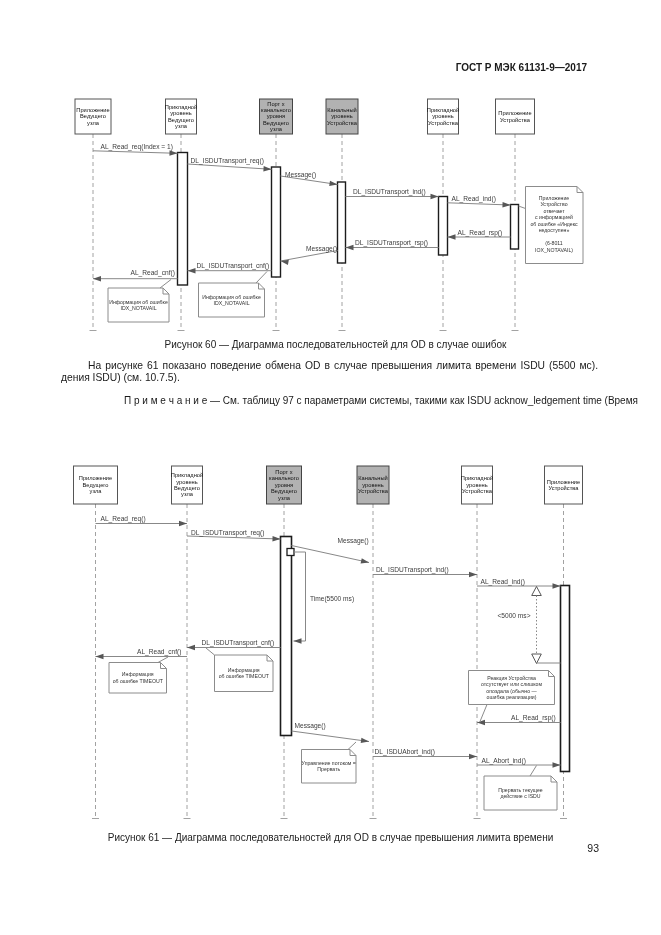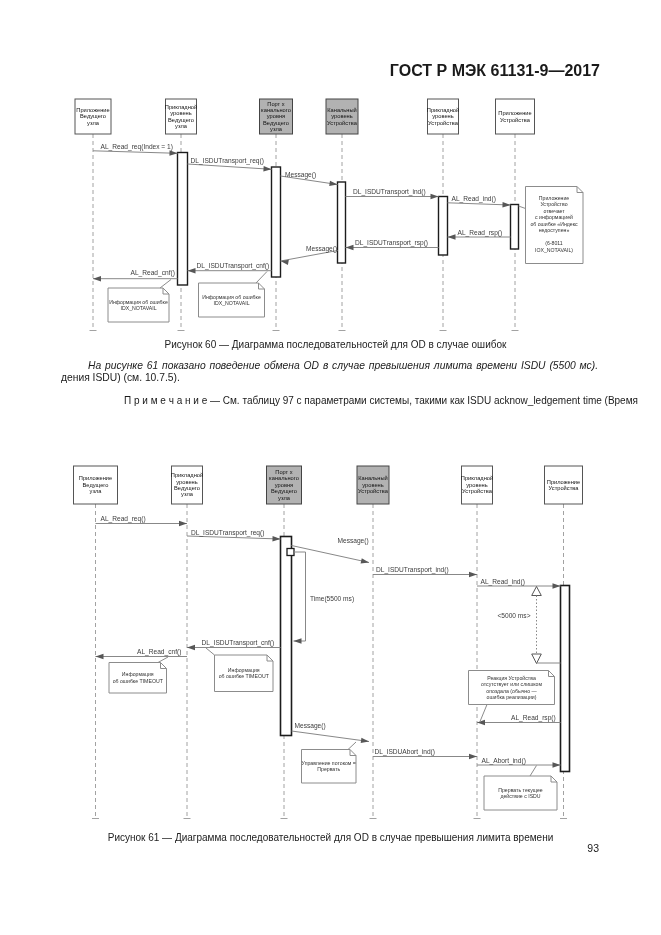--- a/index.html
+++ b/index.html
@@ -3,26 +3,26 @@
 <meta charset="utf-8">
 <style>
   html,body{margin:0;padding:0;background:#ffffff;}
   body{width:661px;height:935px;position:relative;font-family:"Liberation Sans",sans-serif;overflow:hidden;}
   .abs{position:absolute;}
   svg text{font-family:"Liberation Sans",sans-serif;}
 </style>
 </head>
 <body>
 
-<div class="abs" style="top:61.5px;right:61px;font-size:16px;font-weight:bold;color:#1a1a1a;">ГОСТ Р МЭК 61131-9—2017</div>
+<div class="abs" style="top:61.5px;right:74px;font-size:10px;font-weight:bold;color:#1a1a1a;">ГОСТ Р МЭК 61131-9—2017</div>
 
 <div class="abs" style="top:338.5px;left:5px;width:661px;text-align:center;font-size:10px;color:#222;">Рисунок 60 — Диаграмма последовательностей для OD в случае ошибок</div>
 
 <div class="abs" style="top:359.5px;left:61px;width:537px;font-size:10.3px;line-height:12px;color:#1a1a1a;">
-  <div style="text-indent:27px;text-align:justify;text-align-last:justify;white-space:nowrap;font-style:italic;">На рисунке 61 показано поведение обмена OD в случае превышения лимита времени ISDU (5500 мс).</div>
+  <div style="text-indent:27px;text-align:justify;text-align-last:justify;white-space:nowrap;">На рисунке 61 показано поведение обмена OD в случае превышения лимита времени ISDU (5500 мс).</div>
   <div>дения ISDU) (см. 10.7.5).</div>
 </div>
 
 <div class="abs" style="top:395.5px;left:61px;width:526px;font-size:10px;line-height:10.5px;color:#1a1a1a;margin-left:36px;">
   <div style="text-indent:27px;text-align:justify;text-align-last:justify;white-space:nowrap;">П р и м е ч а н и е  —  См. таблицу 97 с параметрами системы, такими как ISDU acknow_ledgement time (Время</div>
 </div>
 
 <div class="abs" style="top:832px;left:0;width:661px;text-align:center;font-size:10px;color:#222;">Рисунок 61 — Диаграмма последовательностей для OD в случае превышения лимита времени</div>
 
 <div class="abs" style="top:842px;right:62px;font-size:10.5px;color:#222;">93</div>

